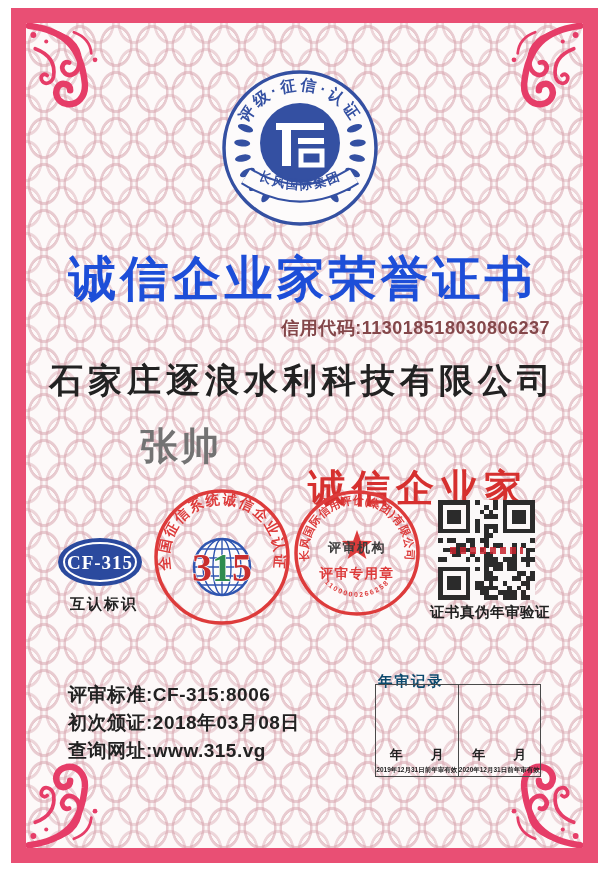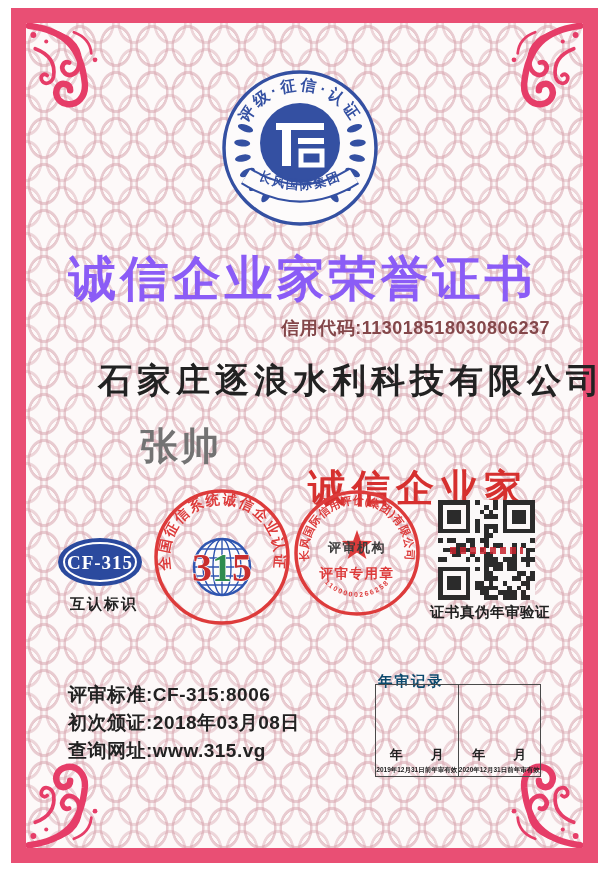--- a/index.html
+++ b/index.html
@@ -20,28 +20,28 @@
   .flourish{position:absolute;width:92px;height:92px;pointer-events:none;}
   .fl-tl{left:26px;top:23px;}
   .fl-tr{right:22px;top:23px;transform:scaleX(-1);}
   .fl-bl{left:26px;bottom:25px;transform:scaleY(-1);}
   .fl-br{right:22px;bottom:25px;transform:scale(-1,-1);}
 
   .emblem{position:absolute;left:220px;top:68px;width:160px;height:160px;}
 
   .title{
     position:absolute;left:0;top:247px;width:100%;text-align:center;
-    font-size:48px;font-weight:900;letter-spacing:4px;color:#8b5cf6;
+    font-size:48px;font-weight:900;letter-spacing:4px;color:#1d4ed8;
   }
   .credit-code{
     position:absolute;top:316px;right:55px;
     font-size:18px;font-weight:bold;color:#84474a;letter-spacing:.5px;text-align:center;
   }
   .company{
-    position:absolute;left:0;top:358px;width:100%;text-align:right;
+    position:absolute;left:0;top:358px;width:100%;text-align:center;
     font-size:34px;font-weight:900;letter-spacing:5px;color:#222;
   }
   .person-name{
     position:absolute;left:140px;top:421px;
     font-size:38px;font-weight:900;color:#737373;letter-spacing:3px;
   }
   .honor-title{
     position:absolute;left:308px;top:421px;
     font-size:38px;font-weight:900;color:#d6302f;letter-spacing:6px;margin-top:42px;
   }

